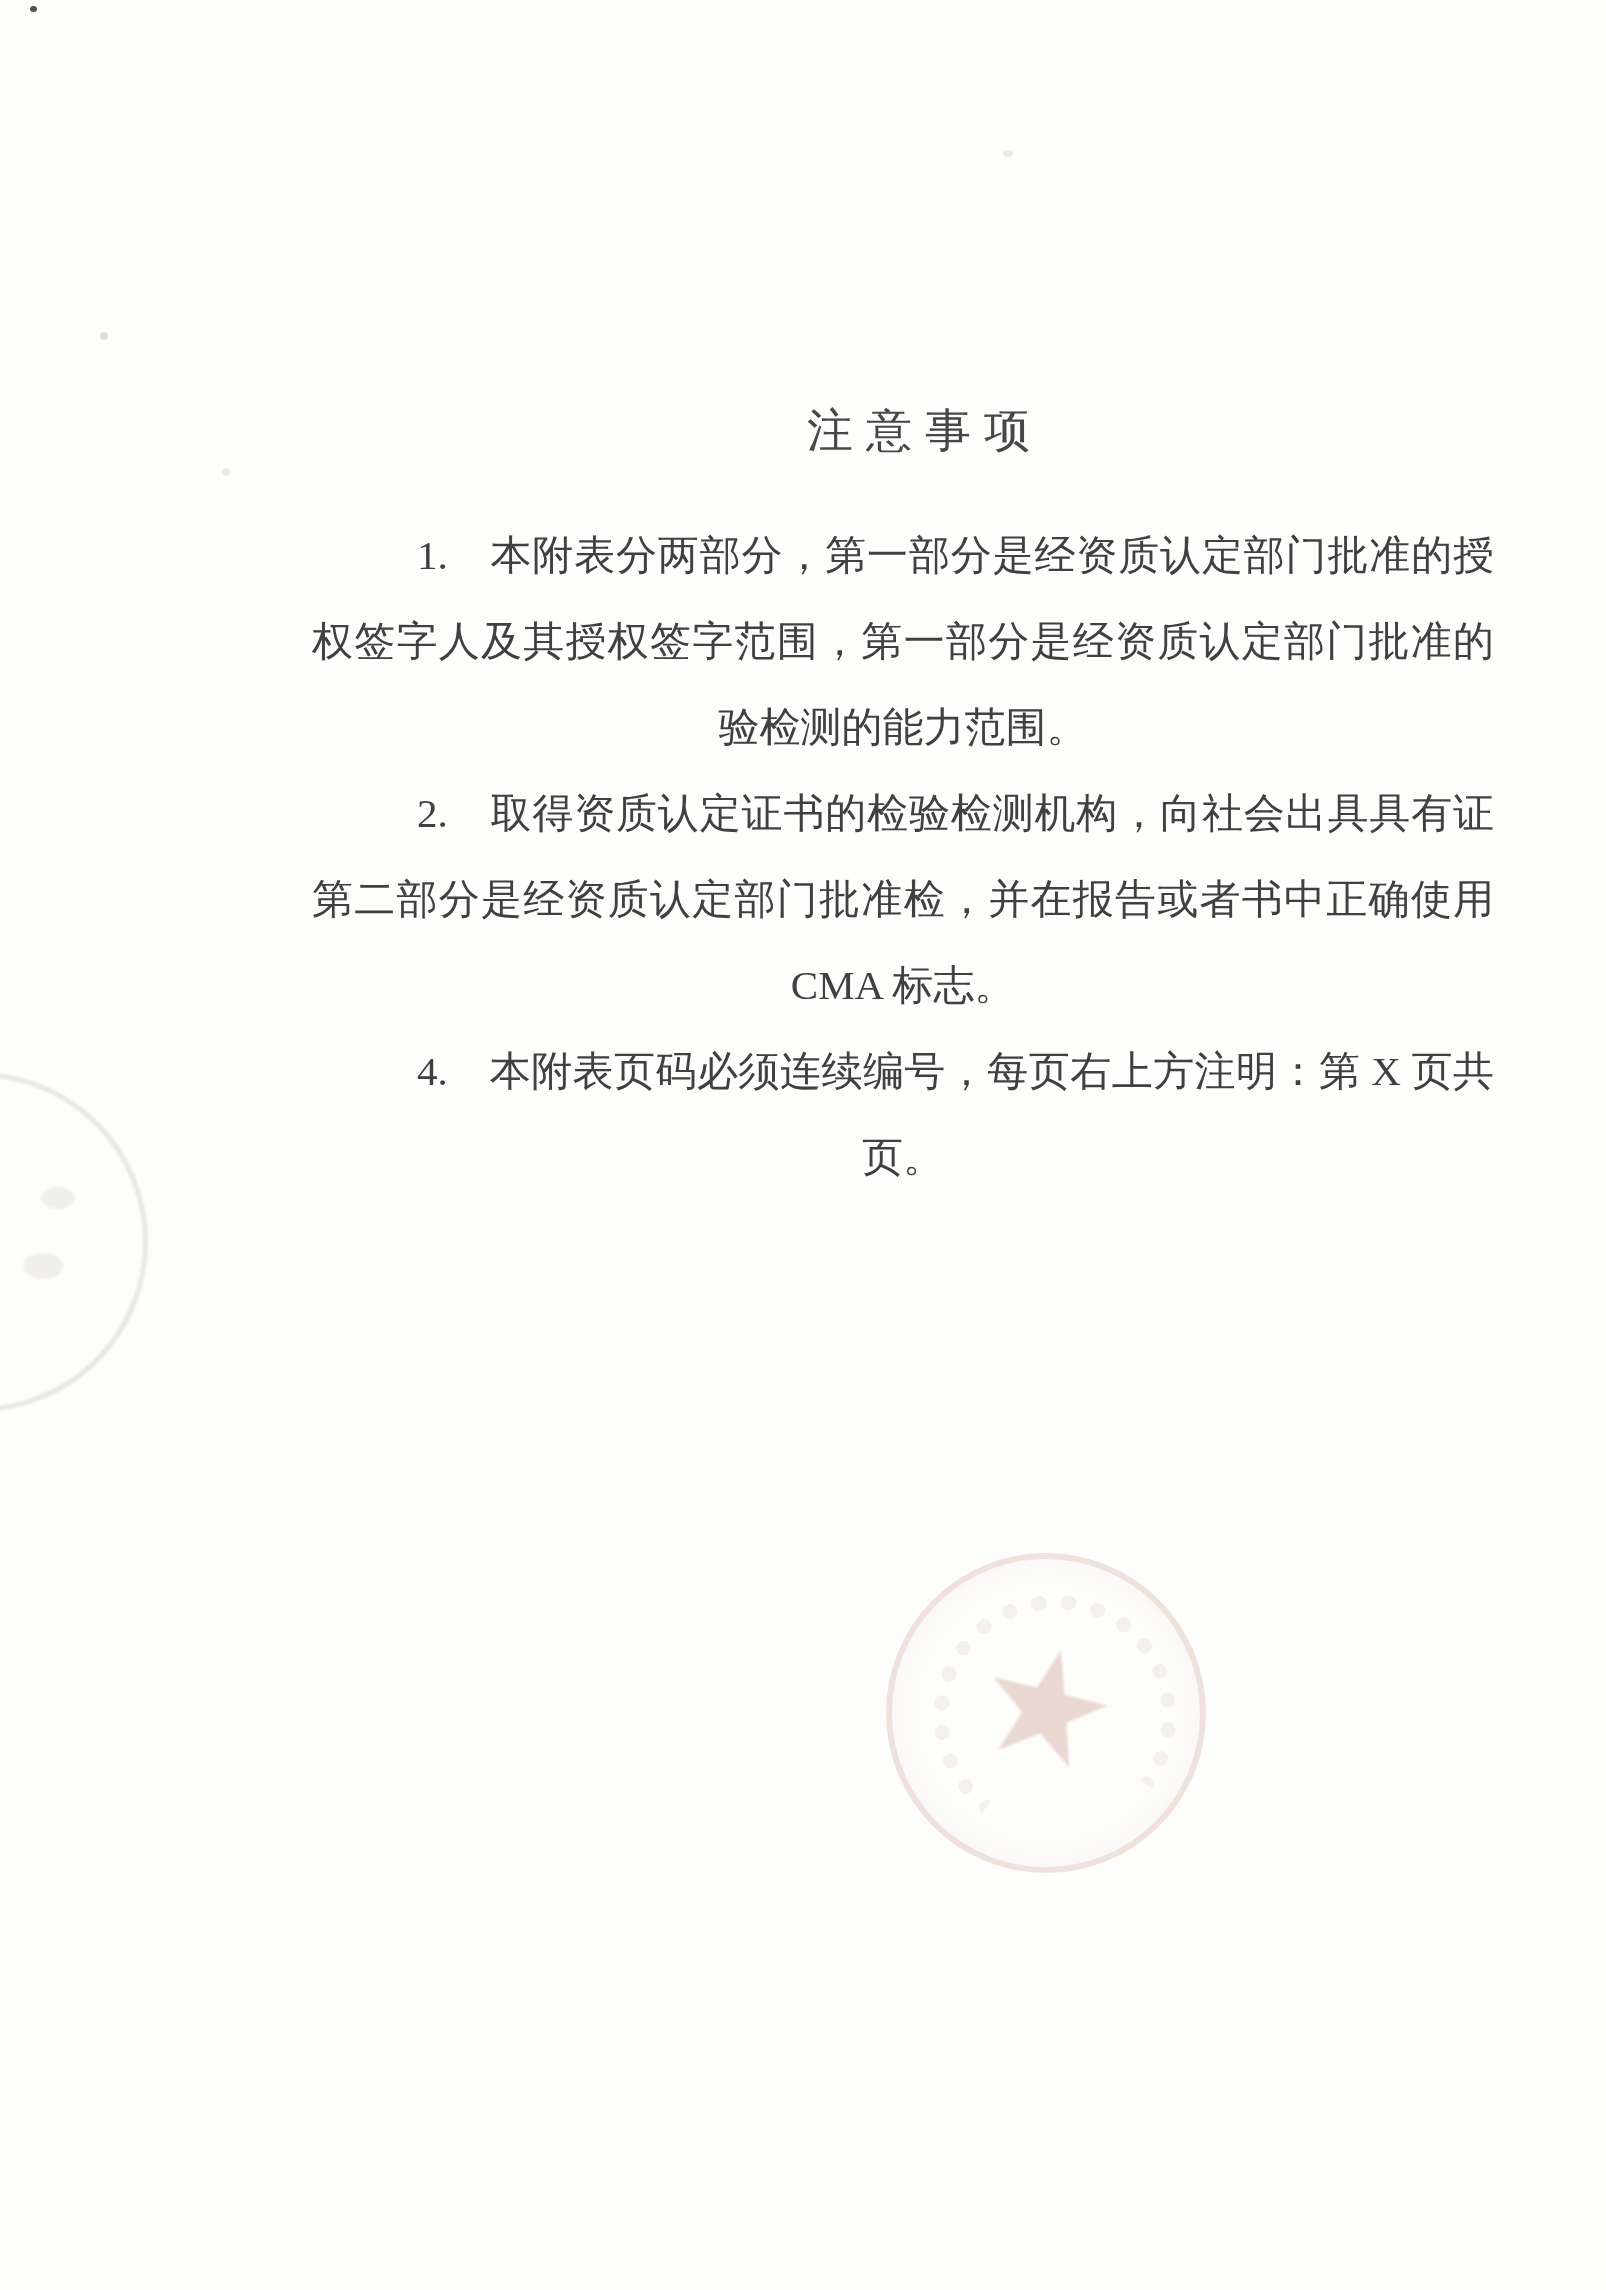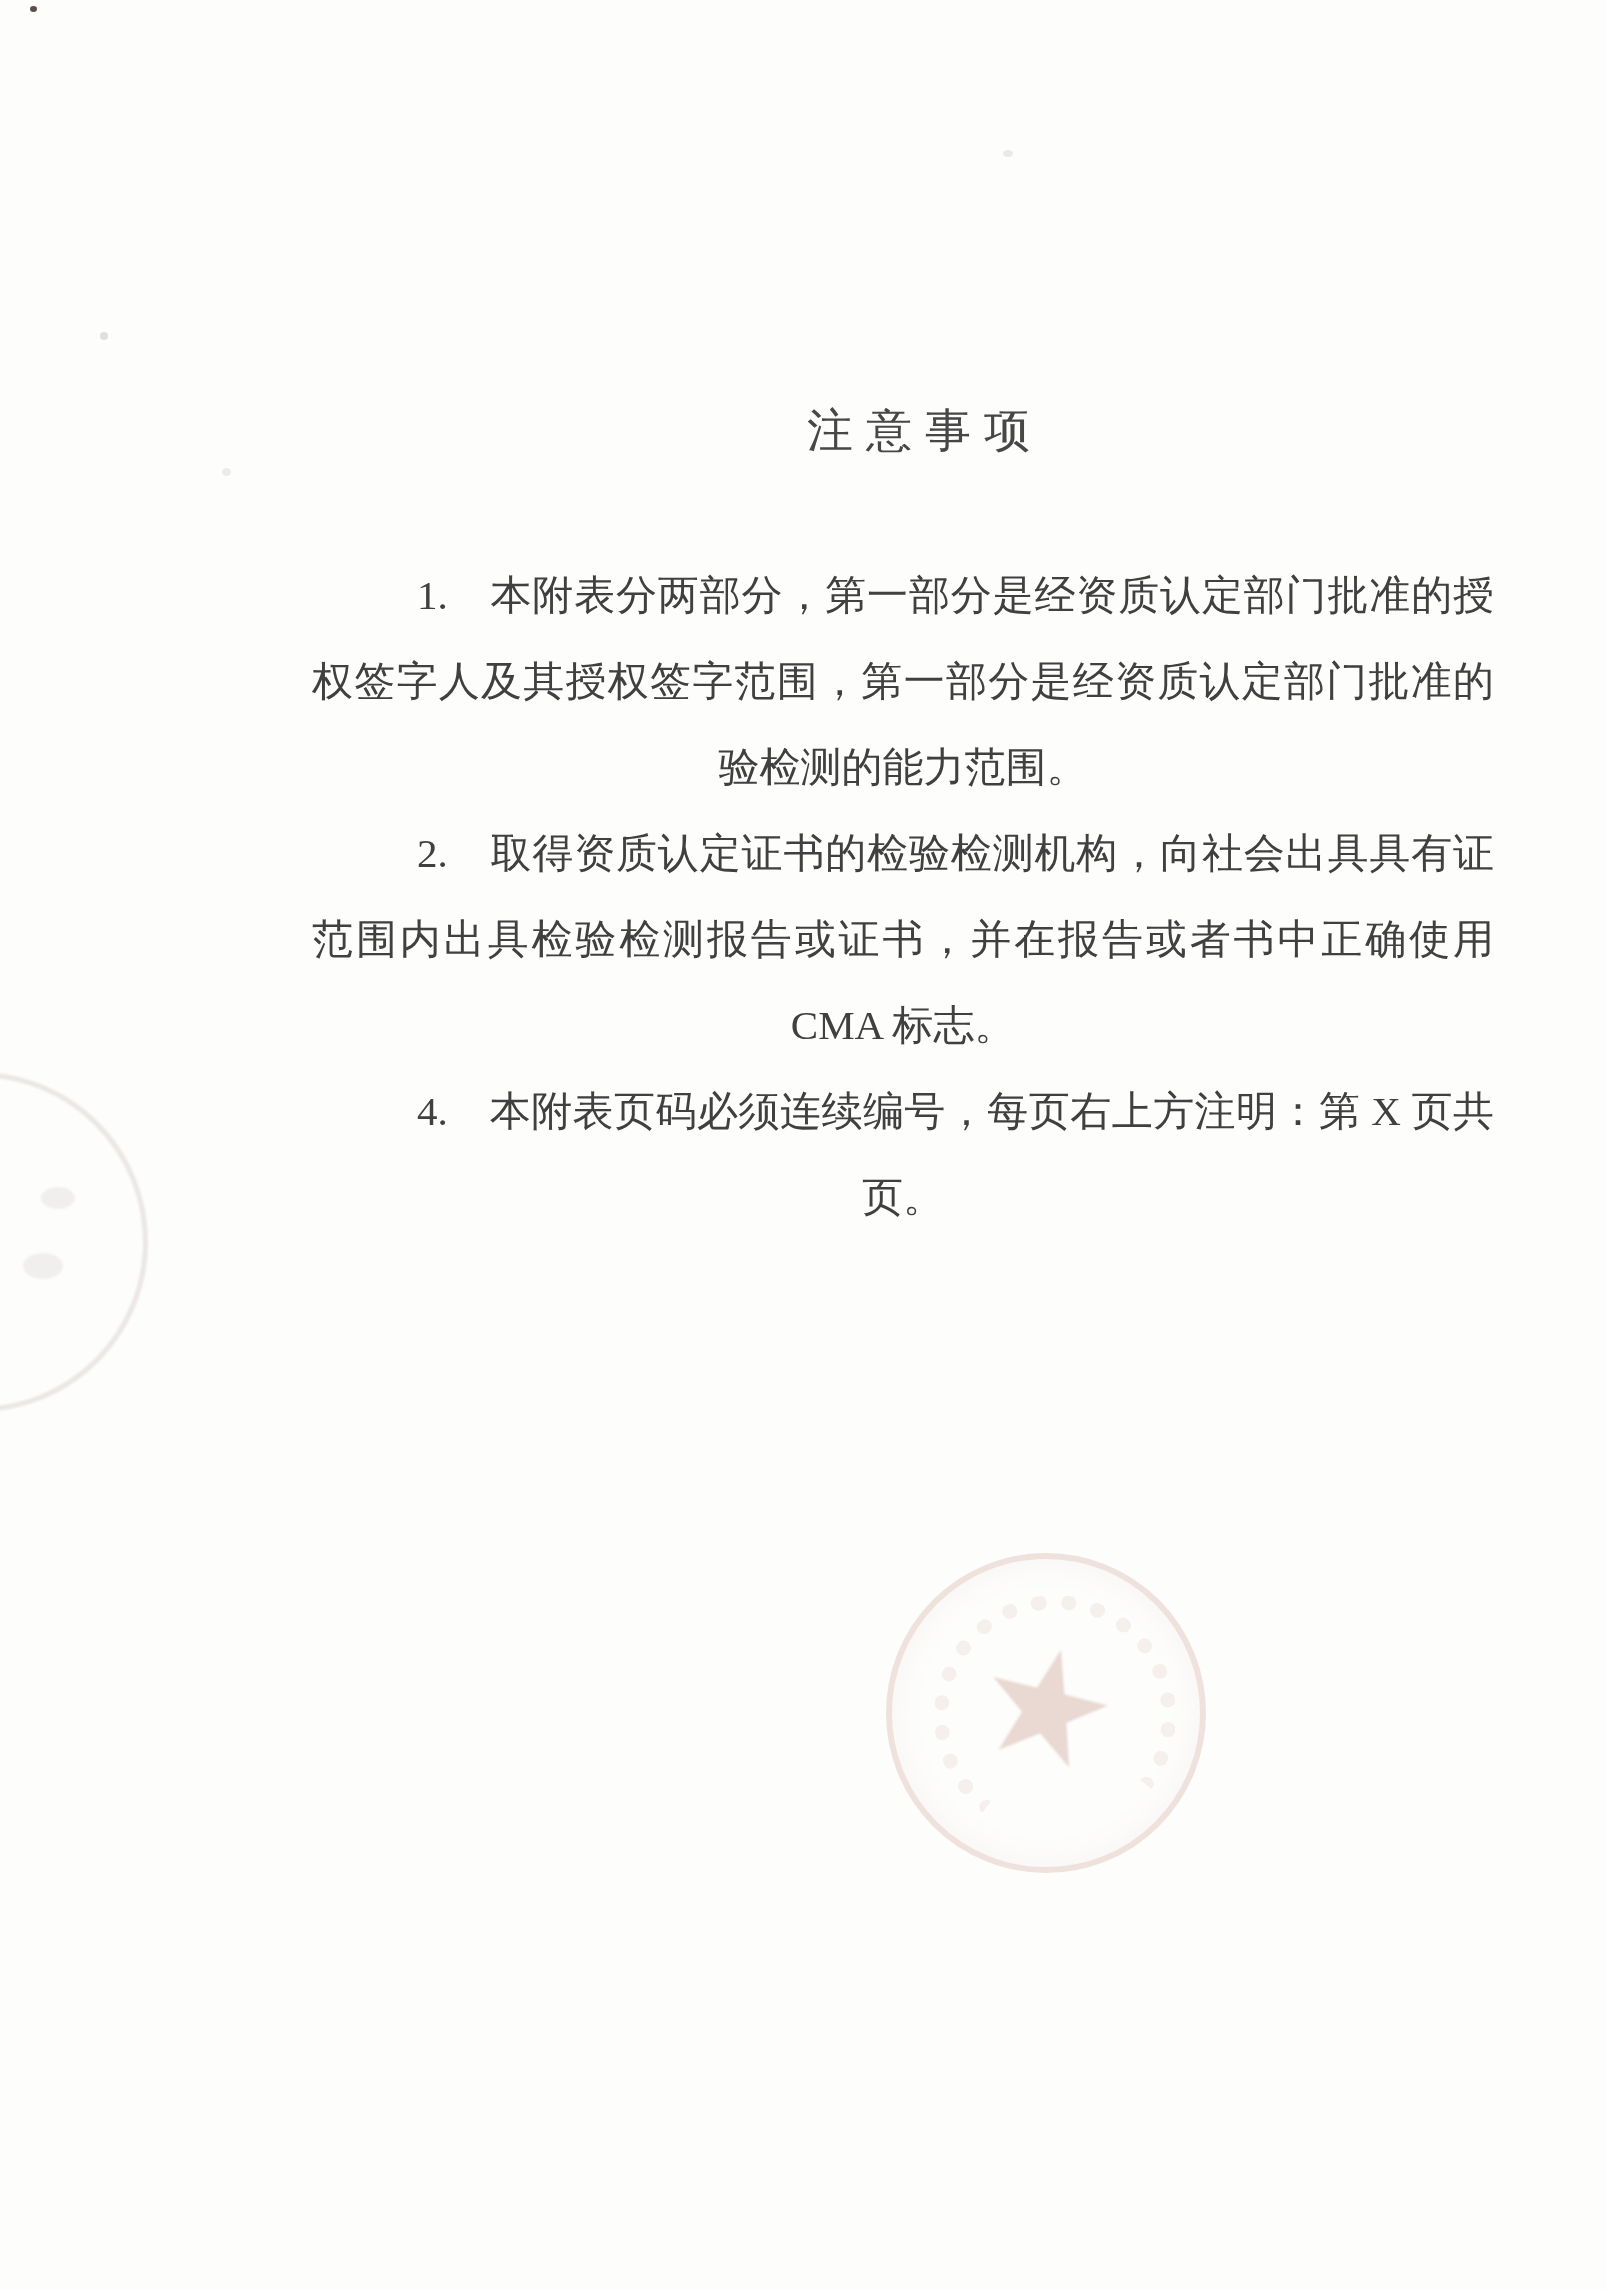--- a/index.html
+++ b/index.html
@@ -20,21 +20,21 @@
     position:absolute;
     top:372px;left:330px;width:1190px;
     text-align:center;
     font-size:46px;line-height:56px;
     letter-spacing:13px;
     color:#474747;
     font-weight:400;
   }
   .notes{
     position:absolute;
-    top:552px;left:312px;width:1182px;
+    top:512px;left:312px;width:1182px;
     color:var(--ink);
   }
   .bline{
     height:86px;line-height:86px;
     font-size:41px;
     overflow:hidden;
     text-align:center;
     white-space:normal;
   }
   .bline.just{text-align:justify;}
@@ -95,21 +95,21 @@
 
 <div class="page">
 
   <h1 class="doc-title">注意事项</h1>
 
   <div class="notes">
       <div class="bline just ind">1.　本附表分两部分，第一部分是经资质认定部门批准的授</div>
       <div class="bline just">权签字人及其授权签字范围，第一部分是经资质认定部门批准的授</div>
       <div class="bline">验检测的能力范围。</div>
       <div class="bline just ind">2.　取得资质认定证书的检验检测机构，向社会出具具有证</div>
-      <div class="bline just">范围内出具检验检测报告或证书，并在报告或者书中正确使用</div>
+      <div class="bline just">第二部分是经资质认定部门批准检，并在报告或者书中正确使用</div>
       <div class="bline">CMA 标志。</div>
       <div class="bline just ind">4.　本附表页码必须连续编号，每页右上方注明：第 X 页共 X</div>
       <div class="bline">页。</div>
     </div>
 
   <div class="round-seal">
     <div class="seal-text-hint"></div>
     <svg class="seal-star" viewBox="0 0 130 130">
       <polygon points="65,3 79.1,45.6 124,45.8 87.8,72.4 101.4,115.2 65,89 28.6,115.2 42.2,72.4 6,45.8 50.9,45.6"></polygon>
     </svg>

